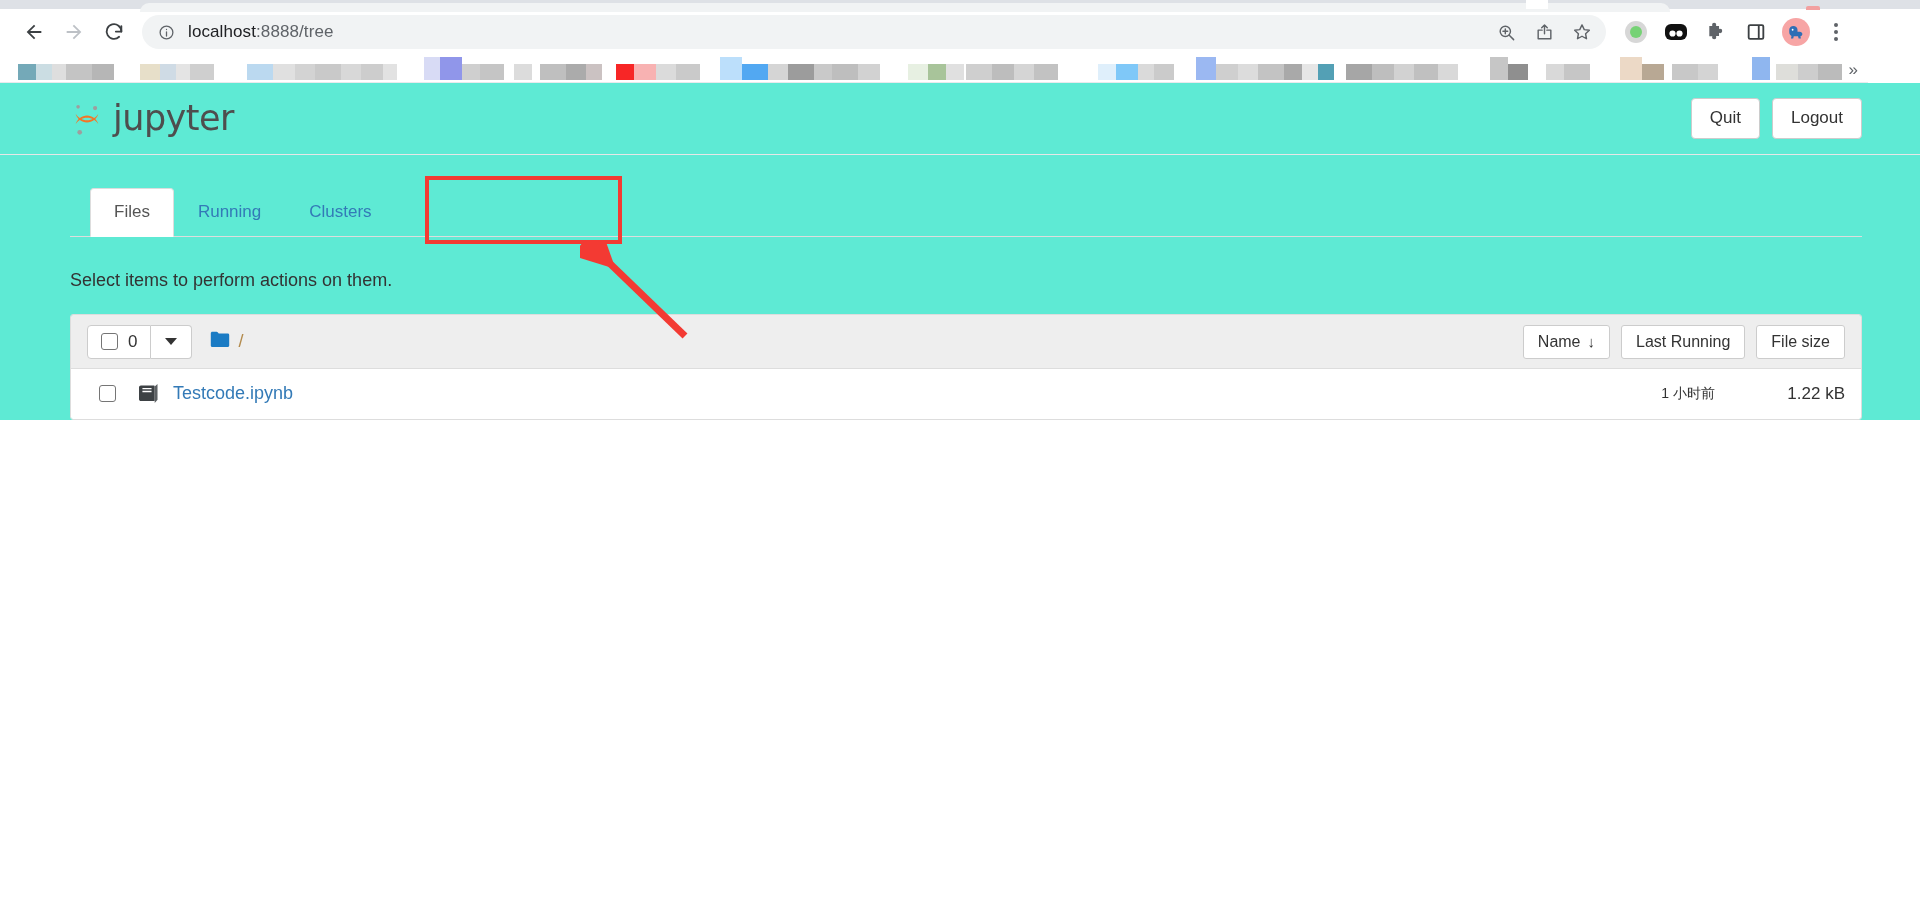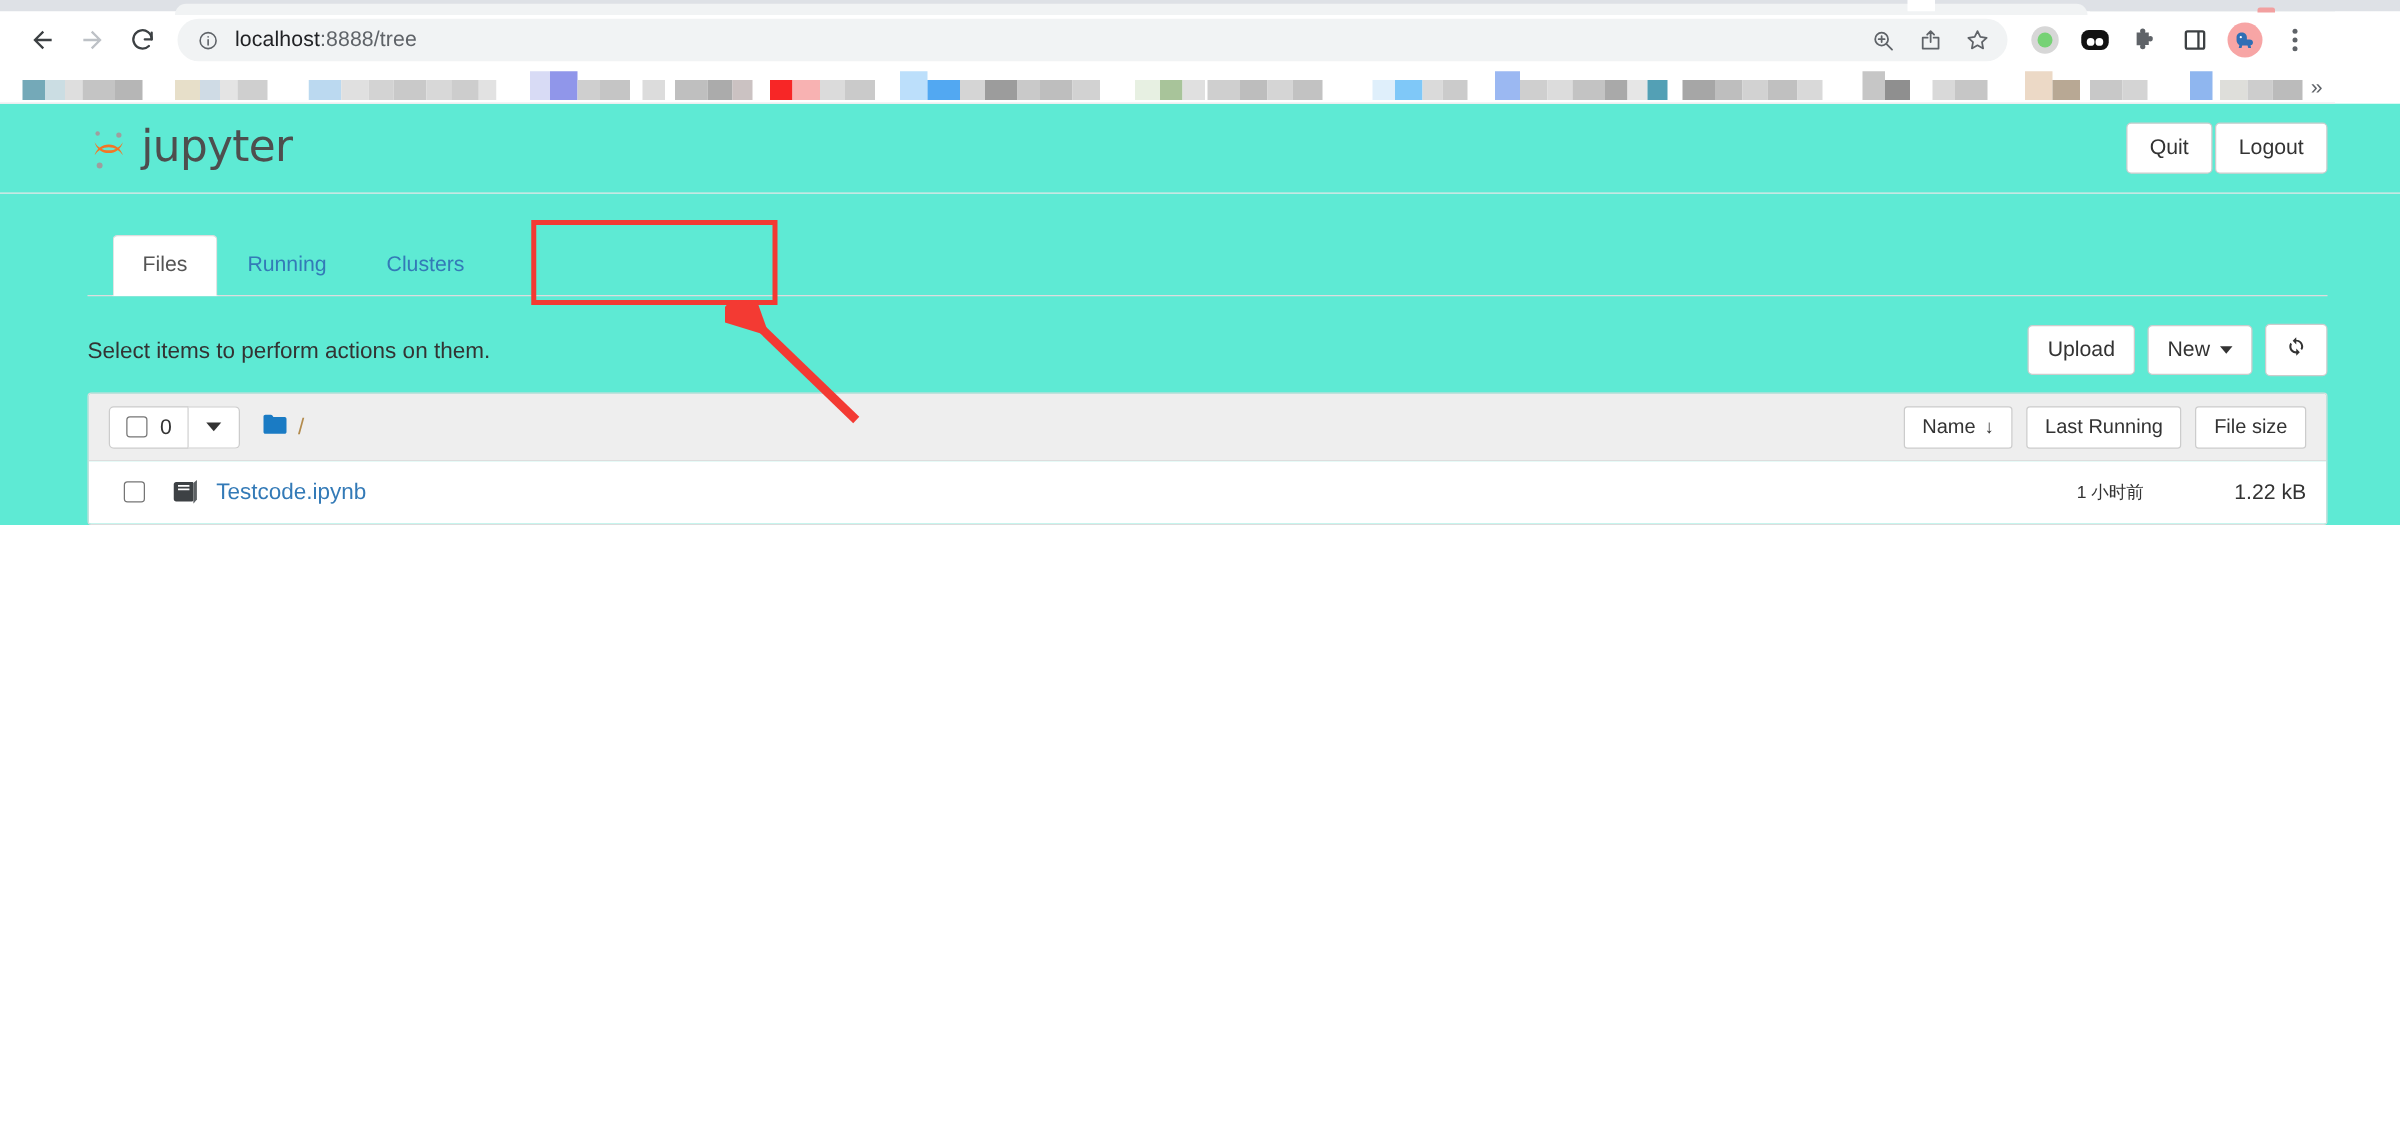--- a/index.html
+++ b/index.html
@@ -125,21 +125,21 @@
     padding: 0 58px 0 70px;
     position: relative;
   }
   .jp-logo { display:flex; align-items:center; gap: 9px; }
   .jp-logo-mark { width: 34px; height: 34px; position:relative; flex:0 0 auto;}
   .jp-logo-text {
     font-size: 35px; color: #4e4e4e; font-weight: 400;
     font-family: "DejaVu Sans", sans-serif; letter-spacing:-0.5px;
     line-height: 1;
   }
-  .jp-header-right { margin-left:auto; display:flex; gap: 2px; }
+  .jp-header-right { margin-left:auto; display:flex; gap: 12px; }
   .btn {
     font-family:"Liberation Sans", sans-serif;
     font-size: 17px;
     color: #333;
     background: #fff;
     border: 1px solid #ccc;
     border-radius: 4px;
     padding: 8px 18px;
     cursor: pointer;
     line-height: 1.3;
@@ -500,34 +500,20 @@
   <div class="jp-body">
 
     <div class="tabs-row">
       <div class="tab active">Files</div>
       <div class="tab">Running</div>
       <div class="tab">Clusters</div>
     </div>
 
     <div class="select-note">
       <span>Select items to perform actions on them.</span>
-      <span class="select-note-actions">
-        <button class="btn">Upload</button>
-        <button class="btn" style="margin-left:10px;">
-          <span>New</span><span class="caret"></span>
-        </button>
-        <button class="btn btn-refresh" style="margin-left:10px;">
-          <span>
-            <svg width="18" height="18" viewBox="0 0 24 24" fill="#333">
-              <path d="M12 5V2.5L8.2 6.2 12 10V7c2.9 0 5.2 2.3 5.2 5.2 0 .9-.2 1.7-.6 2.4l1.5 1.5c.8-1.1 1.3-2.5 1.3-3.9C19.4 8.3 16.1 5 12 5z"></path>
-              <path d="M12 17.4c-2.9 0-5.2-2.3-5.2-5.2 0-.9.2-1.7.6-2.4L5.9 8.3c-.8 1.1-1.3 2.5-1.3 3.9 0 4.1 3.3 7.4 7.4 7.4V22l3.8-3.7L12 14.5v2.9z"></path>
-            </svg>
-          </span>
-        </button>
-      </span>
     </div>
 
     <div class="filelist">
 
       <div class="fl-head">
         <span class="fl-checkgroup">
           <span class="fl-checkbtn">
             <span class="cbox"></span>
             <span>0</span>
           </span>

